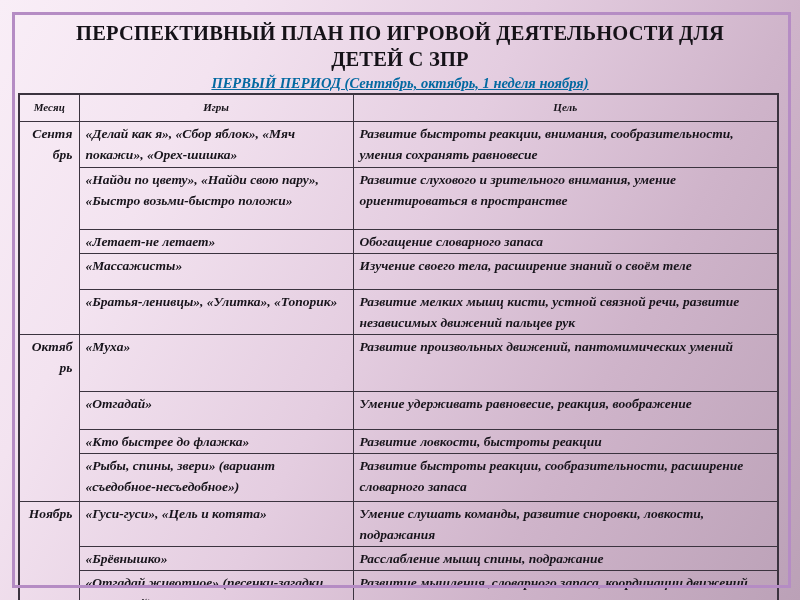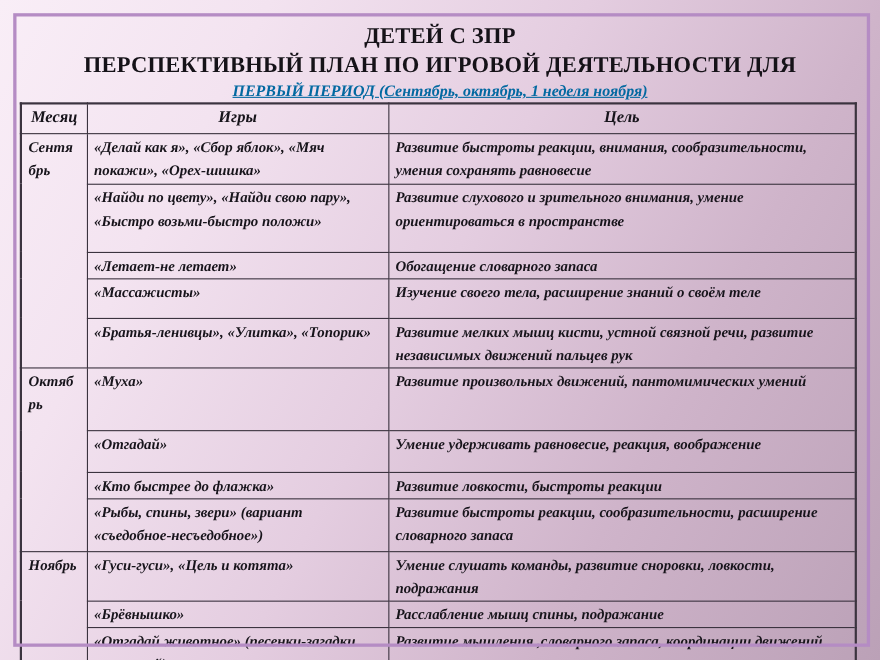--- a/index.html
+++ b/index.html
@@ -55,43 +55,43 @@
     font-weight: bold;
     font-style: italic;
     color: #17141b;
     vertical-align: top;
     font-size: 13.5px;
     line-height: 21px;
     overflow: hidden;
   }
   table.plan { border: 2px solid #3b333f; }
   table.plan th {
-    font-size: 15px;
+    font-size: 11px;
     text-align: center;
     vertical-align: middle;
     padding: 1px 2px;
   }
   td.month {
     font-size: 15px;
-    text-align: left;
+    text-align: right;
     word-break: break-all;
     line-height: 24px;
     padding: 2px 2px;
   }
   td.indent { padding-left: 16px; }
 </style>
 </head>
 <body>
 
 <div>
   <div class="slide-border"></div>
 
   <div class="title-wrap">
+    <div class="title-line">ПЕРСПЕКТИВНЫЙ ПЛАН ПО ИГРОВОЙ ДЕЯТЕЛЬНОСТИ ДЛЯ</div>
     <div class="title-line">ДЕТЕЙ С ЗПР</div>
-    <div class="title-line">ПЕРСПЕКТИВНЫЙ ПЛАН ПО ИГРОВОЙ ДЕЯТЕЛЬНОСТИ ДЛЯ</div>
     <div class="subtitle">ПЕРВЫЙ ПЕРИОД (Сентябрь, октябрь, 1 неделя ноября)</div>
   </div>
 
   <table class="plan">
     <colgroup>
       <col style="width:60px">
       <col style="width:274px">
       <col style="width:425px">
     </colgroup>
     <thead>

